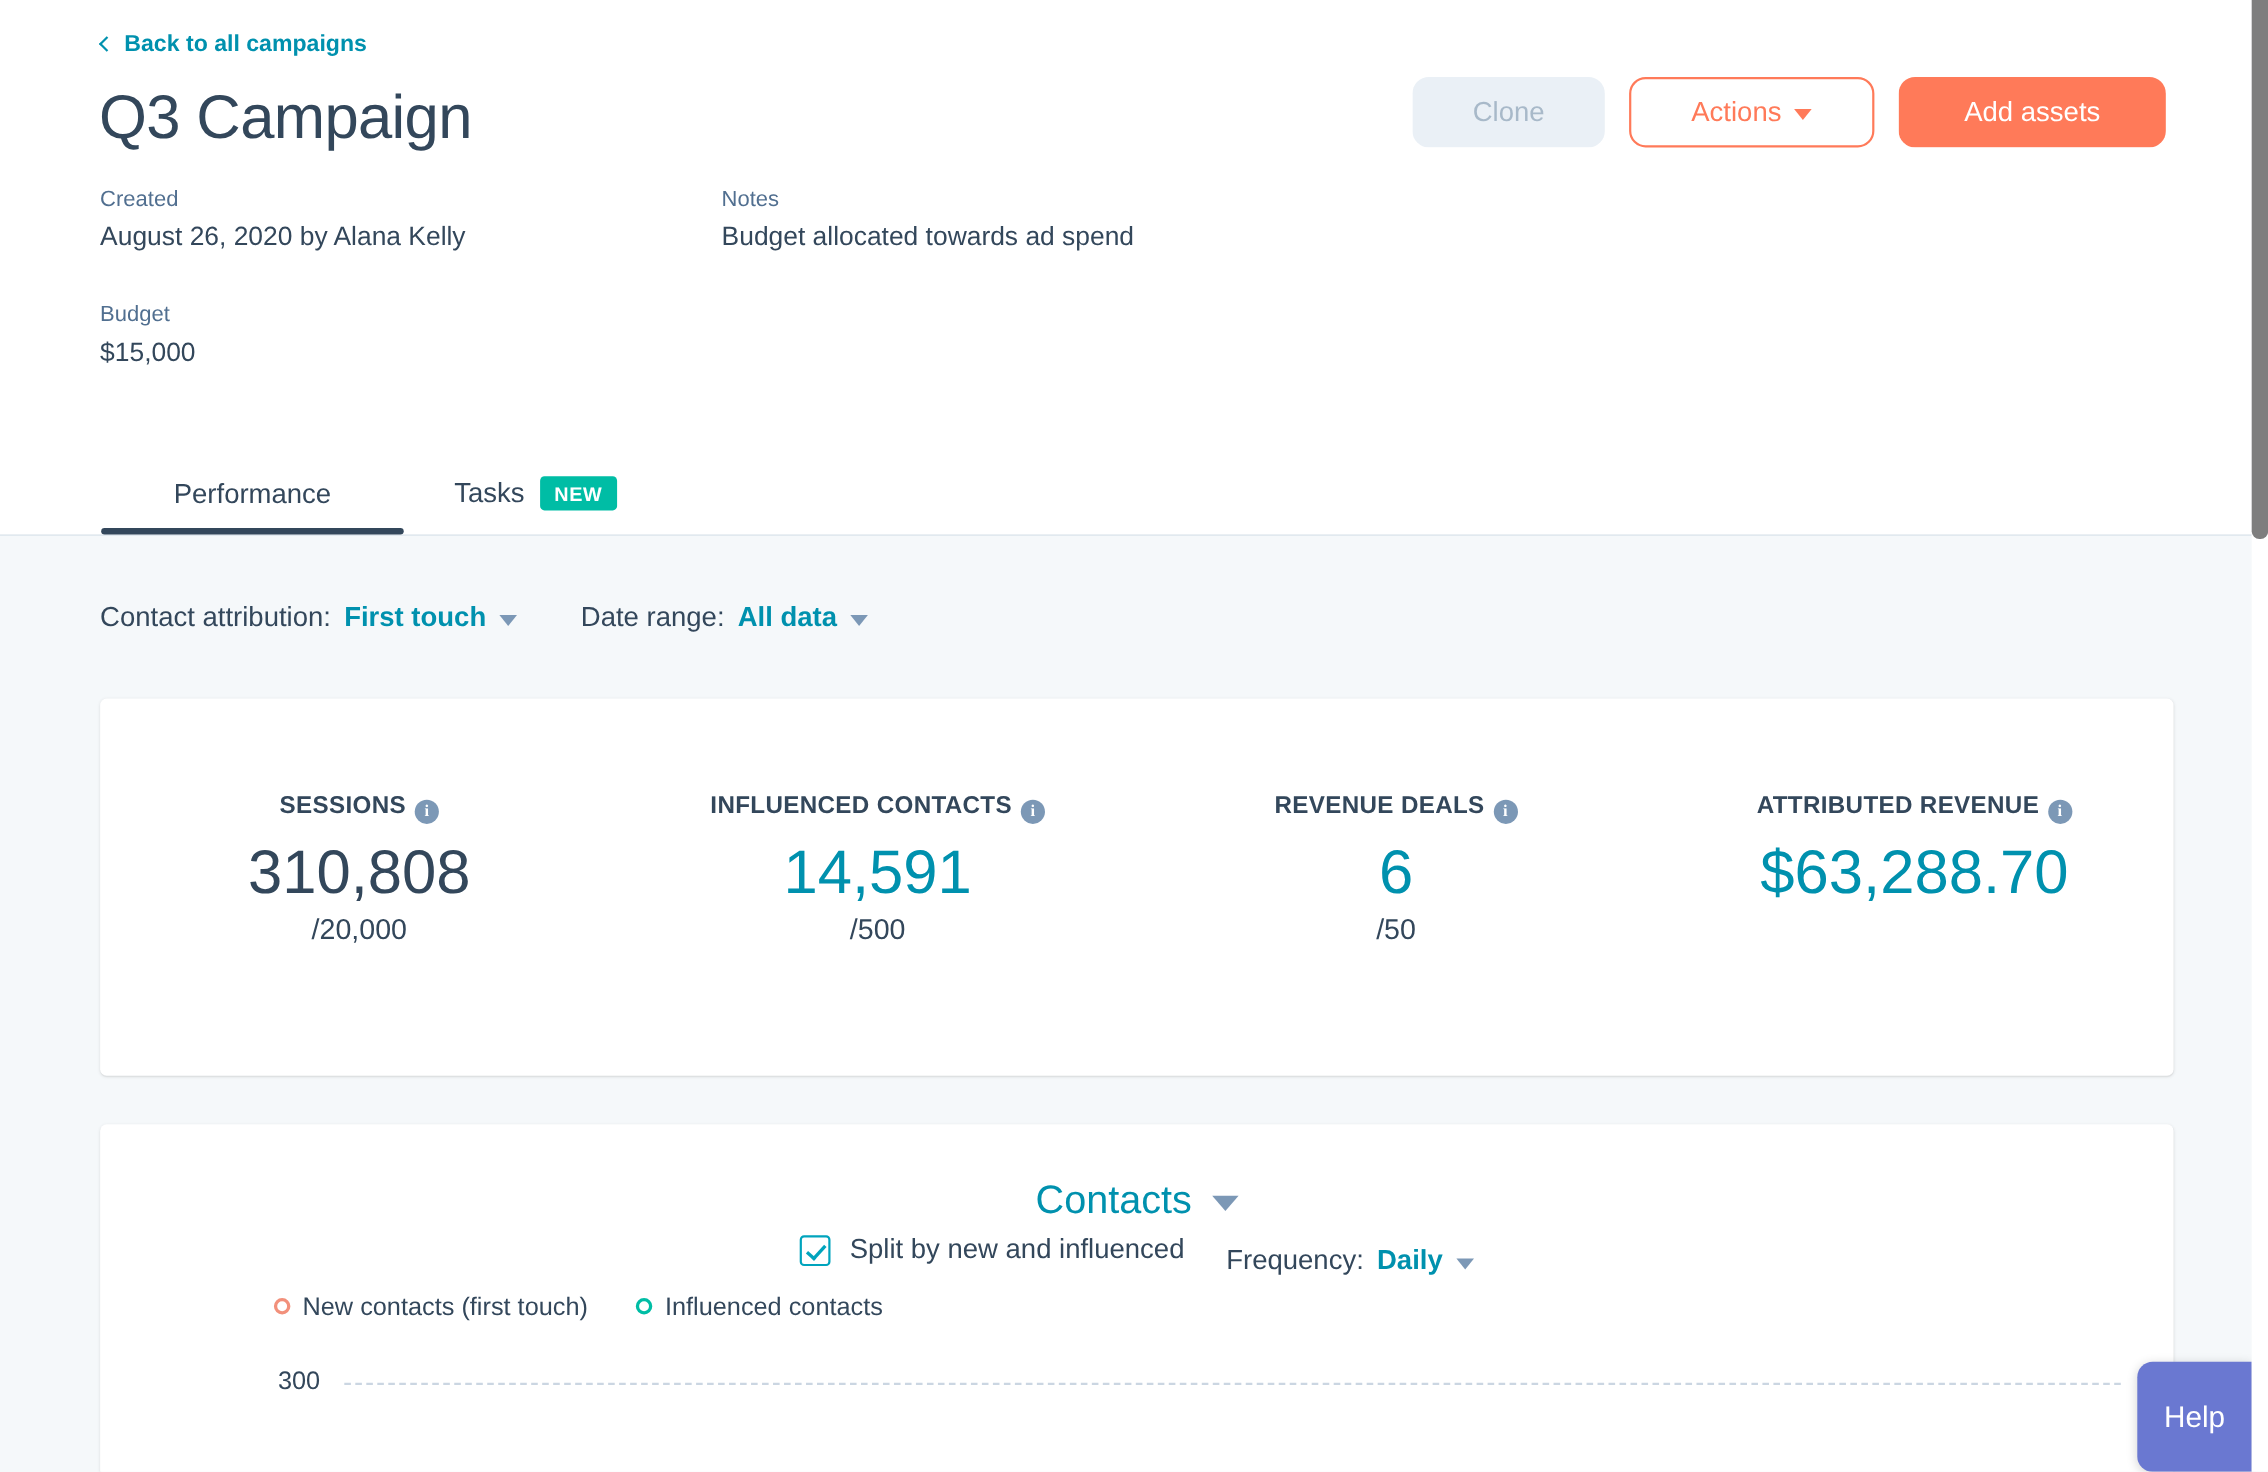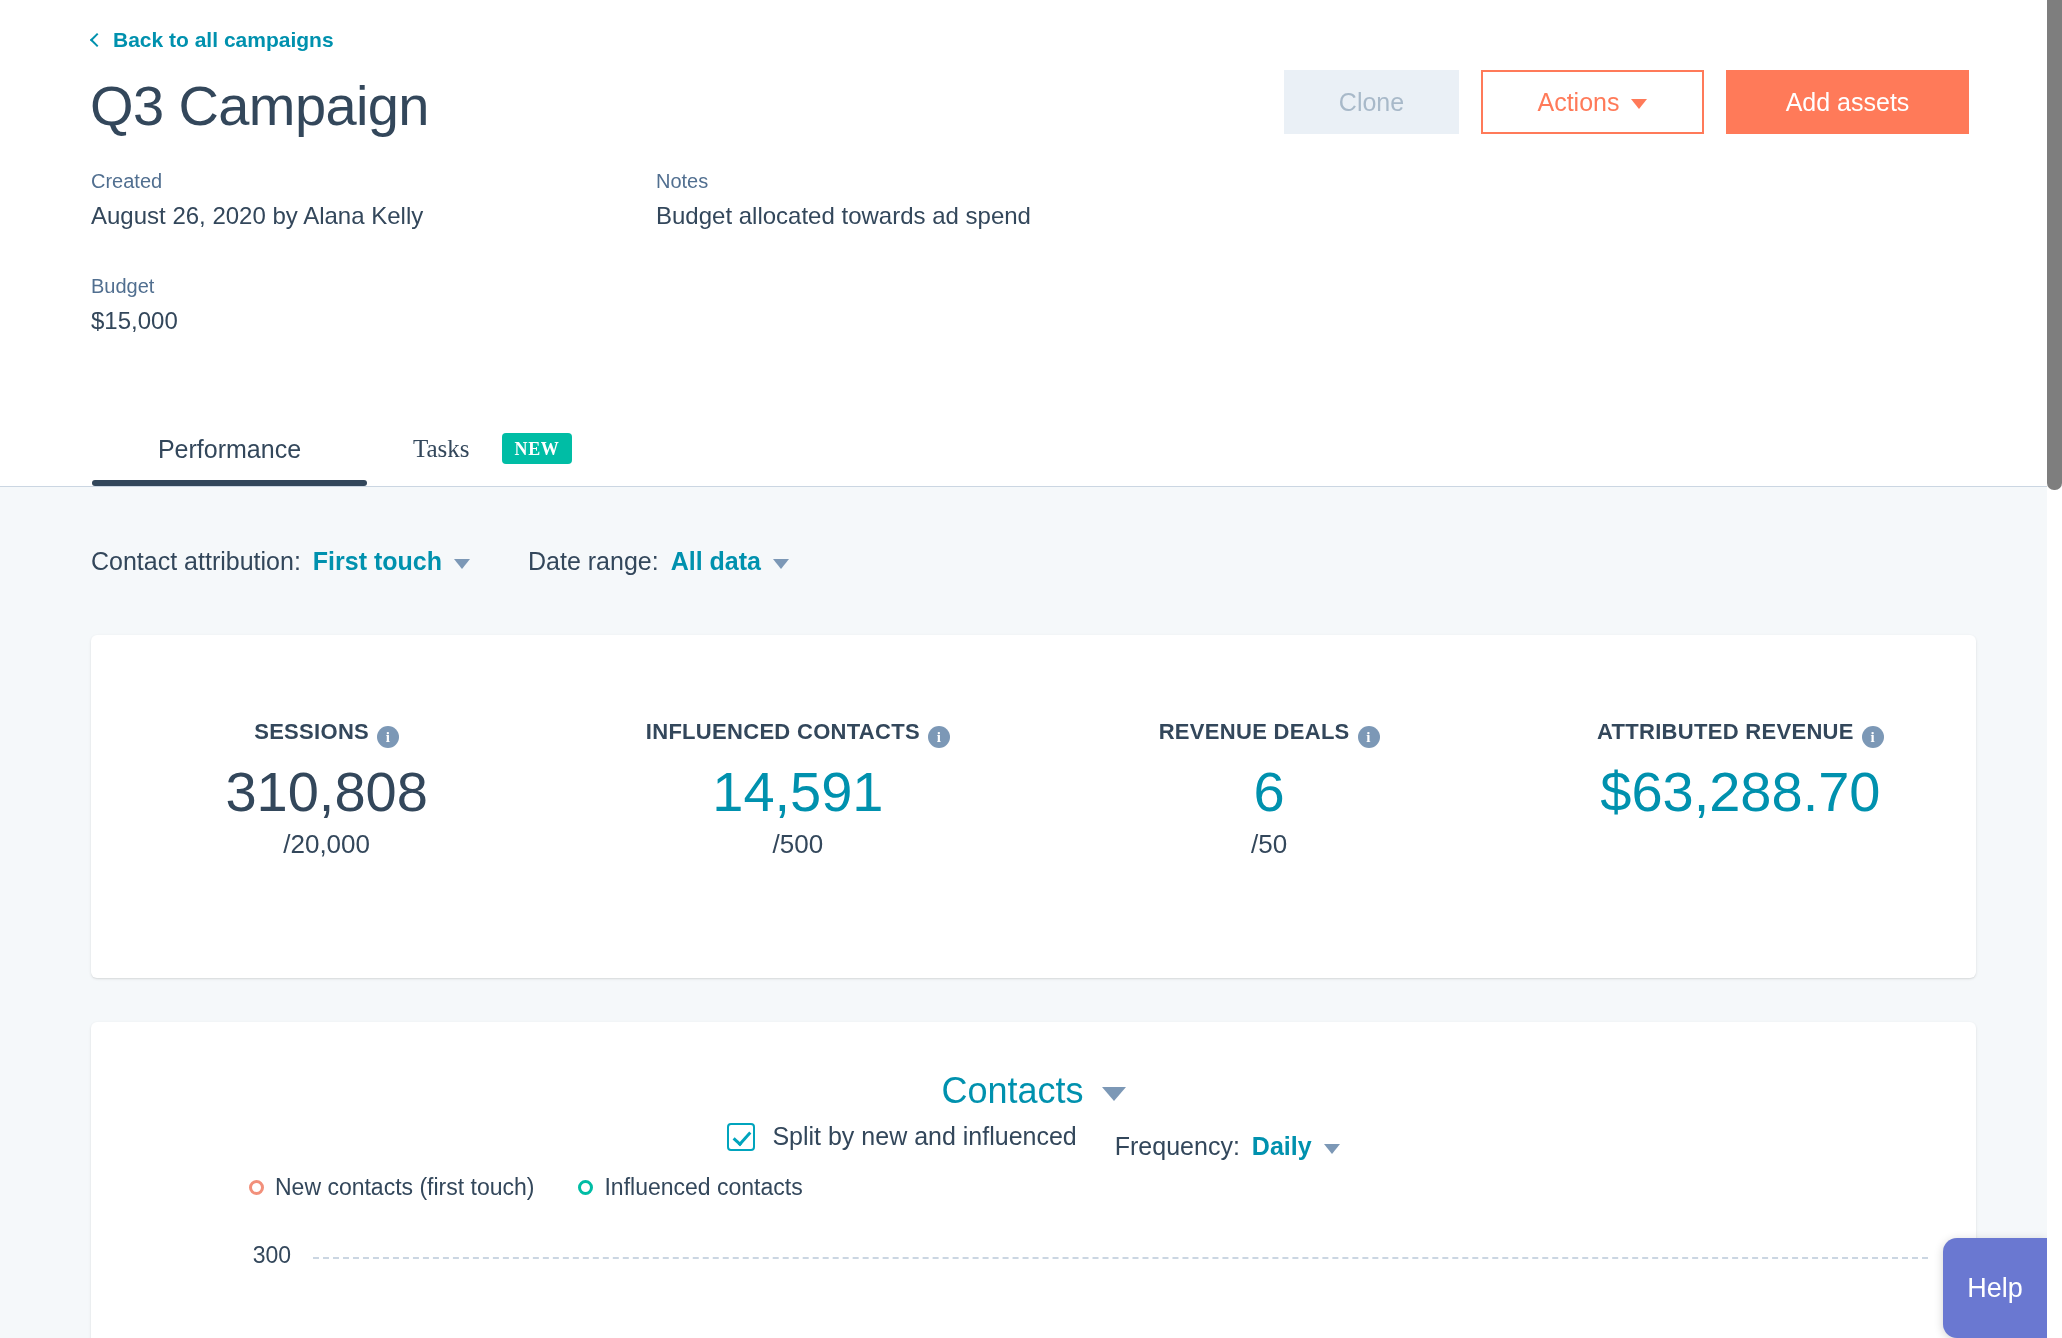--- a/index.html
+++ b/index.html
@@ -92,21 +92,21 @@
   
   .actions-bar {
     position: absolute;
     right: 78px; top: 70px;
     display: flex;
     align-items: center;
     gap: 22px;
   }
   .btn {
     height: 64px;
-    border-radius: 0;
+    border-radius: 15px;
     font-size: 25px;
     font-family: "Liberation Sans", sans-serif;
     display: flex;
     align-items: center;
     justify-content: center;
     cursor: pointer;
     white-space: nowrap;
     border: 2px solid transparent;
   }
   .btn-clone {
@@ -147,21 +147,21 @@
     position: relative;
     padding: 0 0 22px 0;
     font-size: 25px;
     color: #33475B;
     cursor: pointer;
     display: flex;
     align-items: center;
     white-space: nowrap;
   }
   .tab-performance { width: 275px; justify-content: center; }
-  .tab-tasks { padding-left: 46px; gap: 32px; font-family: Liberation Serif, serif; }
+  .tab-tasks { padding-left: 46px; gap: 14px; }
   .tab.active::after {
     content: "";
     position: absolute;
     left: 0; bottom: 0;
     width: 100%;
     height: 6px;
     background: #33475B;
     border-radius: 3px;
   }
   .badge-new {

